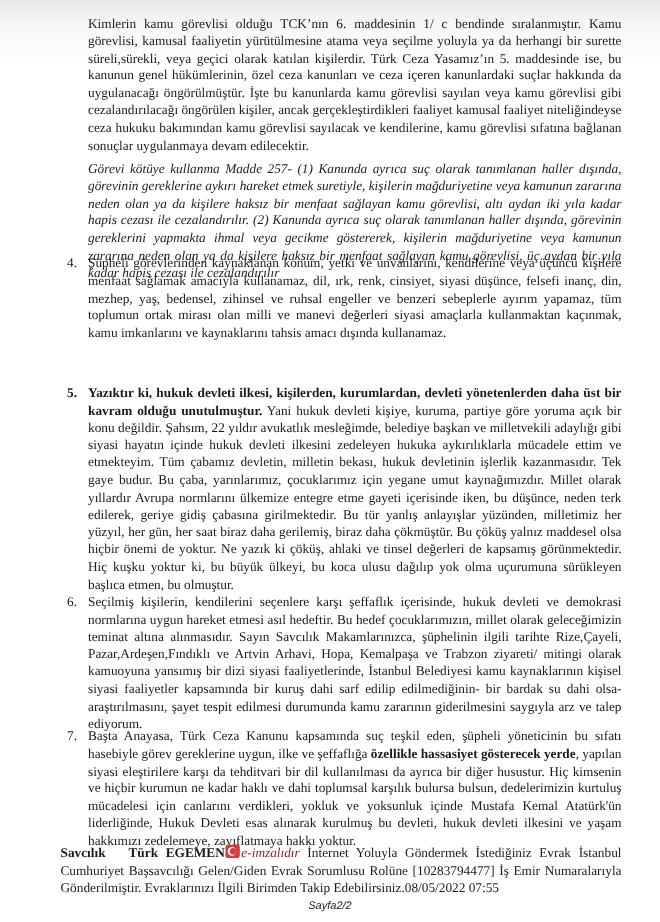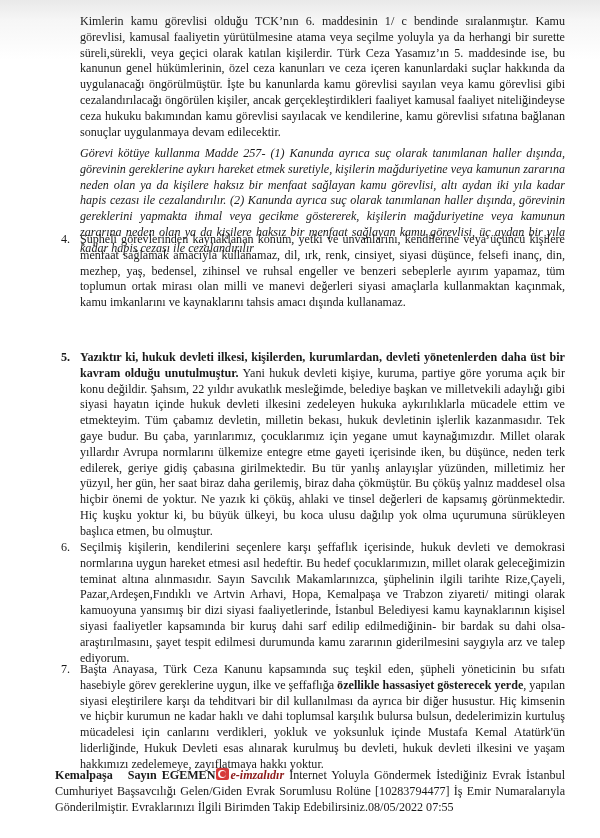--- a/index.html
+++ b/index.html
@@ -34,21 +34,21 @@
     border-radius: 2px; vertical-align: -1px; position: relative; margin: 0 1px;
   }
   .flag::before {
     content: ""; position: absolute; left: 2px; top: 2px; width: 8px; height: 8px;
     border-radius: 50%; background: #ffffff;
   }
   .flag::after {
     content: ""; position: absolute; left: 4px; top: 3px; width: 6px; height: 6px;
     border-radius: 50%; background: #d63a3a;
   }
-  .eimza { color: #8b1a1a; font-style: italic; font-weight: bold; }
+  .eimza { color: #8b1a1a; font-style: italic; font-weight: normal; }
   .footer {
     position: absolute; top: 818px; left: 0; width: 600px; text-align: center;
     font-family: "Liberation Sans", "DejaVu Sans", sans-serif; font-style: italic;
     font-size: 10px; color: #222;
   }
 </style>
 </head>
 <body>
 
 <div class="page">
@@ -71,17 +71,18 @@
     <span class="num">6.</span>
     <span>Seçilmiş kişilerin, kendilerini seçenlere karşı şeffaflık içerisinde, hukuk devleti ve demokrasi normlarına uygun hareket etmesi asıl hedeftir. Bu hedef çocuklarımızın, millet olarak geleceğimizin teminat altına alınmasıdır.  Sayın Savcılık Makamlarınızca, şüphelinin ilgili tarihte Rize,Çayeli, Pazar,Ardeşen,Fındıklı ve Artvin Arhavi, Hopa, Kemalpaşa ve Trabzon  ziyareti/ mitingi olarak kamuoyuna yansımış bir dizi siyasi faaliyetlerinde, İstanbul Belediyesi kamu kaynaklarının kişisel siyasi faaliyetler kapsamında bir kuruş dahi sarf edilip edilmediğinin- bir bardak su dahi olsa- araştırılmasını, şayet tespit edilmesi durumunda kamu zararının giderilmesini saygıyla arz ve talep ediyorum.</span>
   </div>
 
   <div class="list-item" style="top:662px;">
     <span class="num">7.</span>
     <span>Başta Anayasa, Türk Ceza Kanunu kapsamında suç teşkil eden, şüpheli yöneticinin bu sıfatı hasebiyle görev gereklerine uygun, ilke ve şeffaflığa </span><span class="bold">özellikle hassasiyet gösterecek yerde</span><span>, yapılan siyasi eleştirilere karşı da tehditvari bir dil kullanılması da ayrıca bir diğer husustur.  Hiç kimsenin ve hiçbir kurumun ne kadar haklı ve dahi toplumsal karşılık bulursa bulsun, dedelerimizin kurtuluş mücadelesi için canlarını verdikleri, yokluk ve yoksunluk içinde Mustafa Kemal Atatürk'ün liderliğinde, Hukuk Devleti esas alınarak kurulmuş bu devleti, hukuk devleti ilkesini ve yaşam hakkımızı  zedelemeye, zayıflatmaya hakkı yoktur.</span>
   </div>
 
   <div class="sign">
-    <span class="bold">Kemalpaşa</span>&nbsp;&nbsp;
-    <span class="bold">Sayın EGEMEN</span><span class="flag"></span><span class="eimza">e-imzalıdır</span><span> İnternet Yoluyla Göndermek İstediğiniz Evrak İstanbul Cumhuriyet Başsavcılığı Gelen/Giden Evrak Sorumlusu Rolüne [10283794477] İş Emir Numaralarıyla Gönderilmiştir. Evraklarınızı İlgili Birimden Takip Edebilirsiniz.08/05/2022 07:55</span>
+    <span class="bold">Savcılık</span>&nbsp;&nbsp;
+    <span class="bold">Türk EGEMEN</span><span class="flag"></span><span class="eimza">e-imzalıdır</span><span> İnternet Yoluyla Göndermek İstediğiniz Evrak İstanbul Cumhuriyet Başsavcılığı Gelen/Giden Evrak Sorumlusu Rolüne [10283794477] İş Emir Numaralarıyla Gönderilmiştir. Evraklarınızı İlgili Birimden Takip Edebilirsiniz.08/05/2022 07:55</span>
   </div>
 
+  <div class="footer">Sayfa2/2</div>
 </div>
 
 </body></html>

